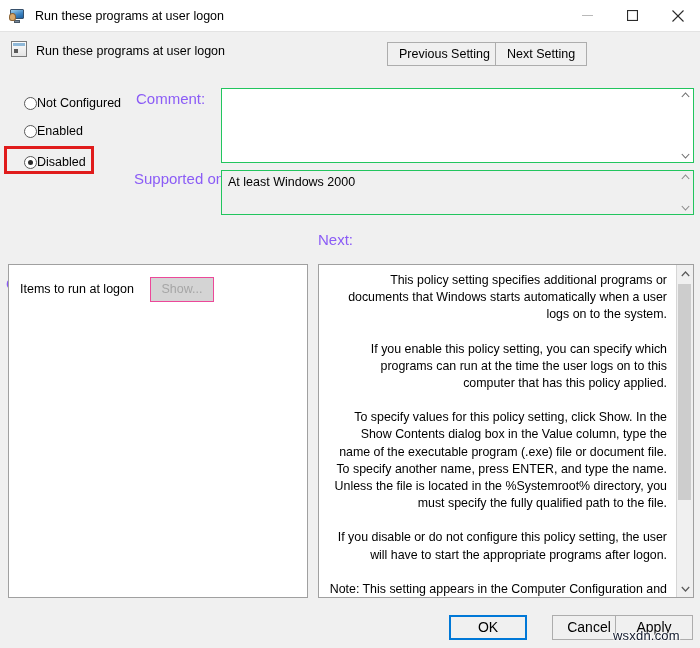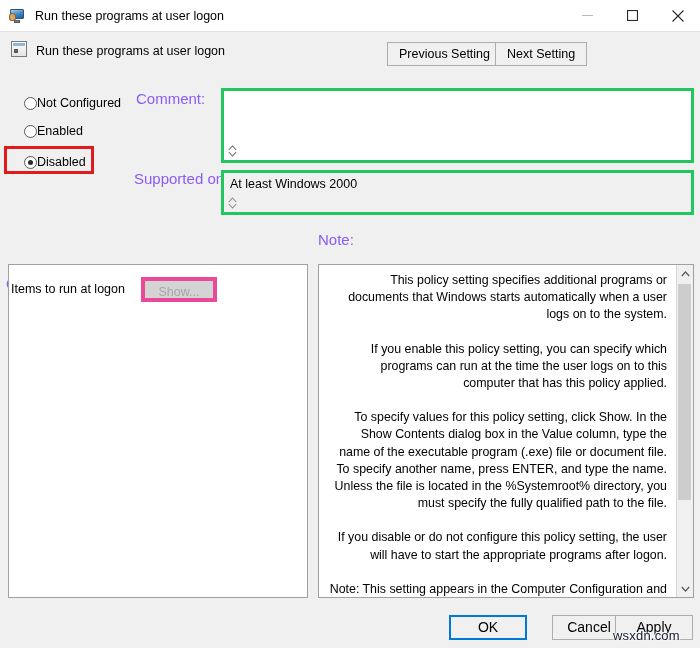--- a/index.html
+++ b/index.html
@@ -178,24 +178,23 @@
     position: absolute;
     font-size: 15px;
     color: #8b5cf6;
     white-space: nowrap;
   }
   #label-comment { left: 136px; top: 90px; }
   #label-supported { left: 134px; top: 170px; }
 
   .textbox {
     position: absolute;
-    border: 3px solid #22c55e;
-    box-sizing: border-box;
-    display: flex;
-    flex-direction: column;
+    border: 1px solid #22c55e;
+    box-sizing: border-box;
+    display: flex;
   }
   #comment-box {
     left: 221px; top: 88px;
     width: 473px; height: 75px;
     background: #ffffff;
   }
   #supported-box {
     left: 221px; top: 170px;
     width: 473px; height: 45px;
     background: #f0f0f0;
@@ -241,29 +240,29 @@
   }
   .options-row {
     position: absolute;
     left: 0; top: 10px;
     width: 100%;
     height: 28px;
     display: flex;
     align-items: center;
   }
   .options-row-label {
-    margin-left: 2px;
+    margin-left: 11px;
     font-size: 12.5px;
     white-space: nowrap;
   }
   #show-button {
     margin-left: 16px;
-    width: 76px; height: 25px;
+    width: 64px; height: 25px;
     background: #d4d4d4;
-    border: 4px solid #ec4899;
+    border: 1px solid #ec4899;
     box-sizing: border-box;
     color: #a6a6a6;
     font-family: "Liberation Sans", sans-serif;
     font-size: 12.5px;
     text-align: center;
     line-height: 23px;
     cursor: default;
   }
 
   .help-text {
@@ -413,21 +412,21 @@
 </div>
 
 <div class="field-label" id="label-options">Options:</div>
 <div class="panel" id="options-panel">
   <div class="options-row">
     <span class="options-row-label">Items to run at logon</span>
     <span id="show-button">Show...</span>
   </div>
 </div>
 
-<div class="field-label" id="label-help">Note:</div>
+<div class="field-label" id="label-help">Next:</div>
 <div class="panel" id="help-panel">
   <div class="help-text">
     <p>This policy setting specifies additional programs or documents that Windows starts automatically when a user logs on to the system.</p>
     <p>If you enable this policy setting, you can specify which programs can run at the time the user logs on to this computer that has this policy applied.</p>
     <p>To specify values for this policy setting, click Show. In the Show Contents dialog box in the Value column, type the name of the executable program (.exe) file or document file. To specify another name, press ENTER, and type the name. Unless the file is located in the %Systemroot% directory, you must specify the fully qualified path to the file.</p>
     <p>If you disable or do not configure this policy setting, the user will have to start the appropriate programs after logon.</p>
     <p>Note: This setting appears in the Computer Configuration and User Configuration folders. If both settings are configured, the system starts the programs specified in the Computer</p>
   </div>
   <div class="help-scrollbar">
     <div class="sb-arrow up">

